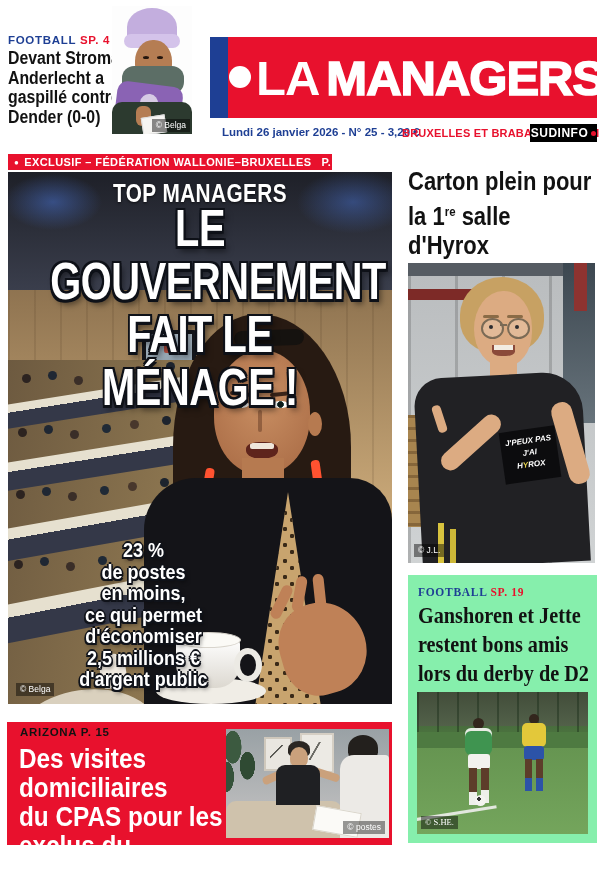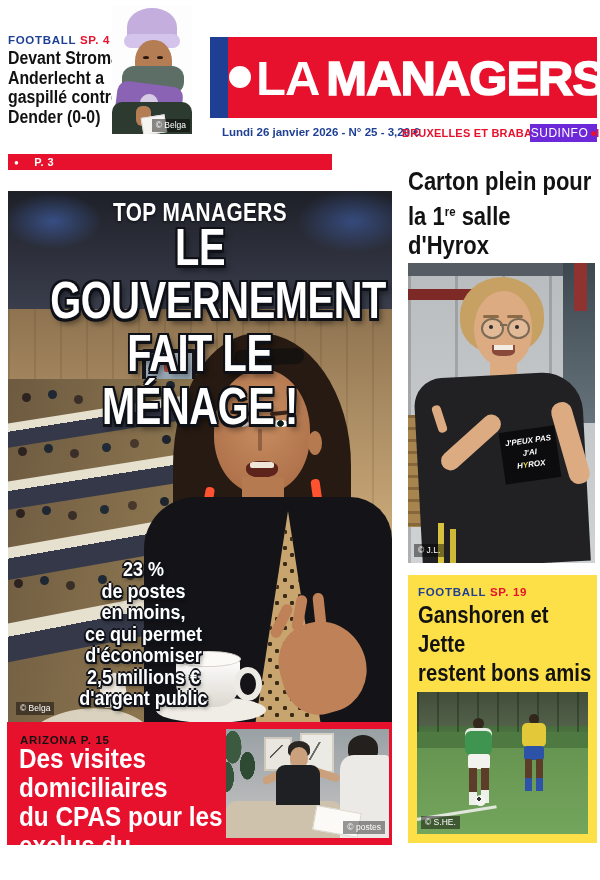--- a/index.html
+++ b/index.html
@@ -32,30 +32,30 @@
   
   .masthead{left:210px;top:37px;width:387px;height:81px;background:#e8112d;}
   .mh-blue{left:0;top:0;width:18px;height:81px;background:#1e3f94;}
   .mh-dot{left:19px;top:29px;width:22px;height:22px;background:#fff;border-radius:50%;}
   .mh-title{left:46px;top:0;width:335px;height:81px;display:flex;align-items:center;color:#fff;
             font-size:49px;font-weight:700;letter-spacing:-1px;white-space:nowrap;}
   .mh-la{margin-right:7px;}
   .mh-cap{-webkit-text-stroke:1.6px #fff;}
   .dateline{left:222px;top:126px;font-size:11.5px;font-weight:700;color:#1e3f94;}
   .edition{left:402px;top:127px;font-size:11px;font-weight:800;color:#e8112d;letter-spacing:.2px;}
-  .sudinfo{left:530px;top:124px;width:67px;height:18px;background:#6d28d9;color:#fff;display:flex;
-           align-items:center;justify-content:center;font-size:12px;font-weight:400;letter-spacing:.5px;}
+  .sudinfo{left:530px;top:124px;width:67px;height:18px;background:#000000;color:#fff;display:flex;
+           align-items:center;justify-content:center;font-size:12px;font-weight:700;letter-spacing:.5px;}
   .sud-dot{display:inline-block;width:5px;height:5px;background:#e8112d;border-radius:50%;margin-left:3px;}
   
   .strip{left:8px;top:154px;width:324px;height:16px;background:#e8112d;color:#fff;display:flex;
          align-items:center;font-size:11px;font-weight:800;letter-spacing:.4px;white-space:nowrap;}
   .strip .bull{font-size:8px;margin:0 5px 0 6px;}
   .strip .pg{margin-left:10px;}
   
-  .lead-photo{left:8px;top:172px;width:384px;height:532px;overflow:hidden;background:#737373;margin-top:19px;}
+  .lead-photo{left:8px;top:172px;width:384px;height:532px;overflow:hidden;background:#737373;}
   .lp-wall{left:0;top:100px;right:0;bottom:0;background:
      repeating-linear-gradient(90deg,rgba(60,40,20,.12) 0 2px,transparent 2px 26px),
      linear-gradient(#8a6f4d,#c9a878 55%,#ab8a60);}
   .lp-ceiling{left:0;top:0;width:384px;height:118px;background:
      radial-gradient(70px 40px at 45px 30px,rgba(70,110,200,.55),transparent 70%),
      radial-gradient(80px 45px at 345px 30px,rgba(70,110,200,.5),transparent 70%),
      linear-gradient(#1e2028,#3a3e4c);}
   .lp-logo{left:222px;top:200px;width:95px;height:75px;border-radius:14px;
      background:radial-gradient(40px 30px at 50% 35%,rgba(190,160,220,.8),transparent 75%),
      radial-gradient(36px 22px at 50% 70%,rgba(220,130,140,.55),transparent 75%);filter:blur(1px);}
@@ -144,21 +144,21 @@
   .hp-badge{left:94px;top:166px;width:56px;height:46px;background:#0c0c0e;transform:rotate(-8deg);
      color:#fff;font-style:italic;font-weight:700;font-size:8px;line-height:12px;text-align:center;padding-top:6px;}
   .hp-badge .yel{color:#e8d44d;}
   .hp-forearm{left:26px;top:170px;width:74px;height:19px;background:#dcab82;border-radius:10px;transform:rotate(-42deg);}
   .hp-finger{left:27px;top:142px;width:9px;height:28px;background:#dcab82;border-radius:4px;transform:rotate(-18deg);}
   .hp-arm-r{left:152px;top:138px;width:21px;height:84px;background:#dcab82;border-radius:10px;transform:rotate(-16deg);}
   .hp-post1{left:30px;top:260px;width:6px;height:40px;background:#d8c33e;}
   .hp-post2{left:42px;top:266px;width:6px;height:34px;background:#cdb838;}
   .hp-credit{left:6px;bottom:6px;}
   
-  .graybox{left:408px;top:575px;width:189px;height:268px;background:#fde047;}
+  .graybox{left:408px;top:575px;width:189px;height:268px;background:#86efac;font-family:Liberation Serif, serif;}
   .gb-kicker{left:10px;top:11px;}
   .gb-headline{left:10px;top:26px;width:200px;font-size:23px;line-height:29px;font-weight:700;color:#121212;white-space:pre-line;}
   .soccer{left:9px;top:117px;width:171px;height:142px;overflow:hidden;background:linear-gradient(#5b6952 0 34px,#4e7a41 34px 56px,#669551 56px,#74a55c);}
   .sp-trees{left:0;top:0;width:171px;height:40px;background:
      repeating-linear-gradient(90deg,rgba(20,40,20,.4) 0 2px,transparent 2px 20px),
      linear-gradient(rgba(60,70,52,.8),rgba(60,80,52,.2));}
   .sp-line{left:-6px;top:120px;width:86px;height:3px;background:#e2e7de;transform:rotate(-9deg);}
   .sp-p1{left:44px;top:26px;width:34px;height:90px;}
   .sp-p2{left:102px;top:22px;width:30px;height:82px;}
   .sp-head{border-radius:50%;background:#33261d;}
@@ -174,21 +174,21 @@
   .p2-shorts{left:5px;top:32px;width:20px;height:14px;background:#2c53a8;border-radius:3px;}
   .p2-leg1{left:6px;top:45px;width:7px;height:21px;background:#5d3d2a;}
   .p2-leg2{left:17px;top:45px;width:7px;height:21px;background:#5d3d2a;}
   .p2-sock1{left:6px;top:64px;width:7px;height:13px;background:#2c53a8;}
   .p2-sock2{left:17px;top:64px;width:7px;height:13px;background:#2c53a8;}
   .sp-ball{left:58px;top:103px;width:11px;height:11px;border-radius:50%;
      background:radial-gradient(2.5px 2.5px at 4px 4px,#333 80%,transparent 82%),#f4f4f0;}
   .sp-credit{left:4px;bottom:5px;}
   
   .redbox{left:7px;top:722px;width:385px;height:123px;background:#e8112d;}
-  .rb-kicker{left:13px;top:12px;color:#121212;}
+  .rb-kicker{left:13px;top:4px;color:#121212;}
   .rb-headline{left:12px;top:23px;width:240px;font-size:27px;line-height:29px;font-weight:700;color:#fff;
      white-space:pre-line;transform:scaleX(.9);transform-origin:0 0;}
   .istock{left:219px;top:7px;width:163px;height:109px;overflow:hidden;background:linear-gradient(#99a1a5,#b9babb 70%);}
   .ip-f1{left:38px;top:8px;width:24px;height:30px;background:#e9e6e0;border:2px solid #cfc8bc;}
   .ip-f2{left:74px;top:4px;width:30px;height:36px;background:#eceae4;border:2px solid #d5cfc4;}
   .ip-mark1{left:4px;top:6px;width:13px;height:14px;background:
      linear-gradient(135deg,transparent 42%,#5a5a55 44% 50%,transparent 52%);}
   .ip-mark2{left:6px;top:7px;width:16px;height:18px;background:
      linear-gradient(120deg,transparent 40%,#6a6a64 42% 48%,transparent 50%);}
   .ip-plant-l{left:-8px;top:-4px;width:42px;height:74px;background:
@@ -250,20 +250,21 @@
   </div>
   <div class="abs dateline">Lundi 26 janvier 2026 - N° 25 - 3,20 €</div>
   <div class="abs edition">BRUXELLES ET BRABANT WALLON</div>
   <div class="abs sudinfo">
     <span>SUDINFO</span>
     <span class="sud-dot"></span>
   </div>
 
   <div class="abs strip">
     <span class="bull">●</span>
+    <span>EXCLUSIF – FÉDÉRATION WALLONIE–BRUXELLES</span>
     <span class="pg">P. 3</span>
   </div>
 
   <div class="abs lead-photo">
     <div class="abs lp-wall"></div>
     <div class="abs lp-ceiling"></div>
     <div class="abs lp-logo"></div>
     <div class="abs lp-tv">
       <div class="abs lp-tv-scr">
         <div class="abs lp-tv-mark"></div>

